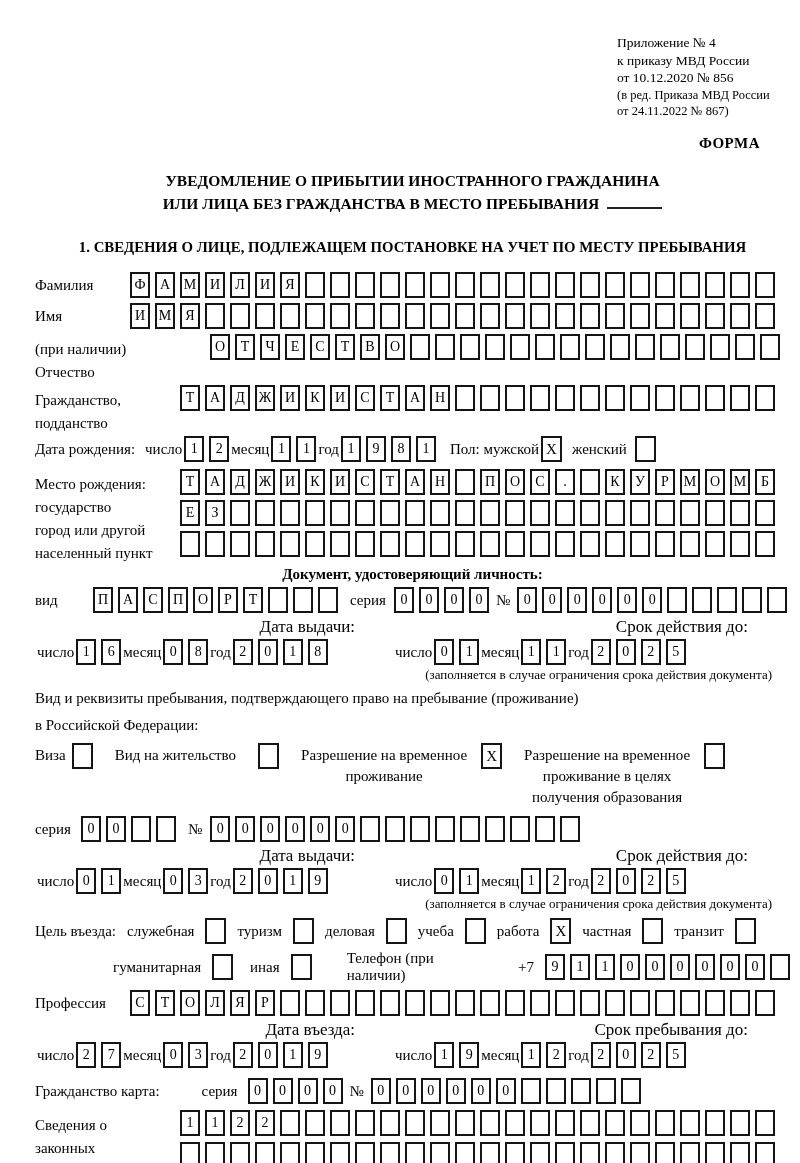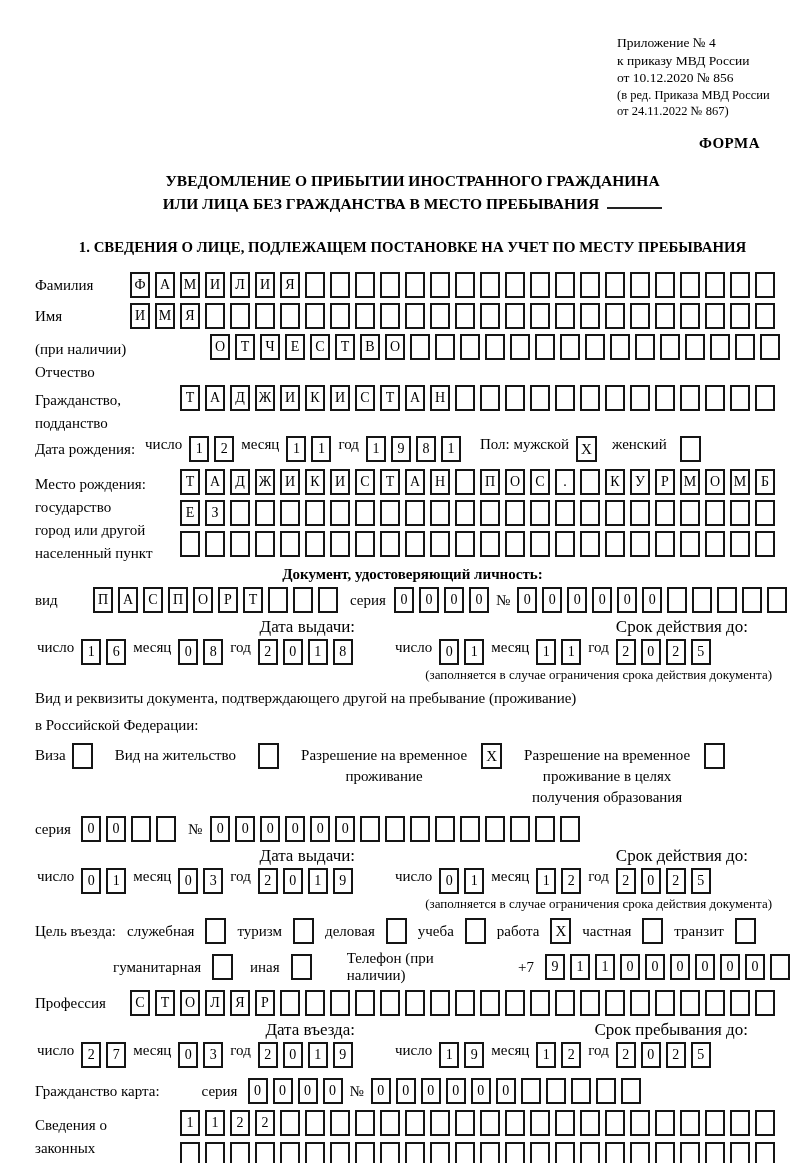--- a/index.html
+++ b/index.html
@@ -40,21 +40,21 @@
 
   .w95 { width:95px; } .w145 { width:145px; } .w175 { width:175px; }
 
   
   .date-sec { display:flex; margin-bottom:2px; }
   .date-col { display:flex; flex-direction:column; }
   .date-col.left { width:358px; }
   .date-head { text-align:right; font-size:17px; margin-bottom:2px; }
   .date-col.left .date-head { width:260px; margin-left:60px; }
   .date-col.right .date-head { width:300px; margin-left:55px; }
-  .date-row { display:flex; column-gap:5px; }
+  .date-row { display:flex; align-items:center; }
   .date-row .t { padding:0 2px; }
   .note { font-size:13px; text-align:right; padding-right:18px; margin-top:2px; margin-bottom:4px; }
 
   .intro { line-height:23px; margin-top:4px; }
 
   
   .permits { display:flex; align-items:flex-start; margin-top:6px; margin-bottom:8px; }
   .permits .gap6 { width:6px; } .permits .gap14 { width:14px; } .permits .gap22 { width:22px; }
   .cblock { text-align:center; line-height:21px; padding-top:2px; }
   .cblock span { display:block; }
@@ -407,21 +407,21 @@
             <span class="cell">2</span>
             <span class="cell">0</span>
             <span class="cell">2</span>
             <span class="cell">5</span>
           </span>
       </div>
     </div>
   </div>
   <div class="note">(заполняется в случае ограничения срока действия документа)</div>
 
-  <div class="intro">Вид и реквизиты документа, подтверждающего другой на пребывание (проживание)</div>
+  <div class="intro">Вид и реквизиты пребывания, подтверждающего право на пребывание (проживание)</div>
   <div class="intro">в Российской Федерации:</div>
 
   <div class="permits">
     <span class="mlabel">Виза</span>
     <span class="gap6"></span>
     <span class="cb"></span>
     <span class="gap22"></span>
     <span class="mlabel">Вид на жительство</span>
     <span class="gap22"></span>
     <span class="cb"></span>

